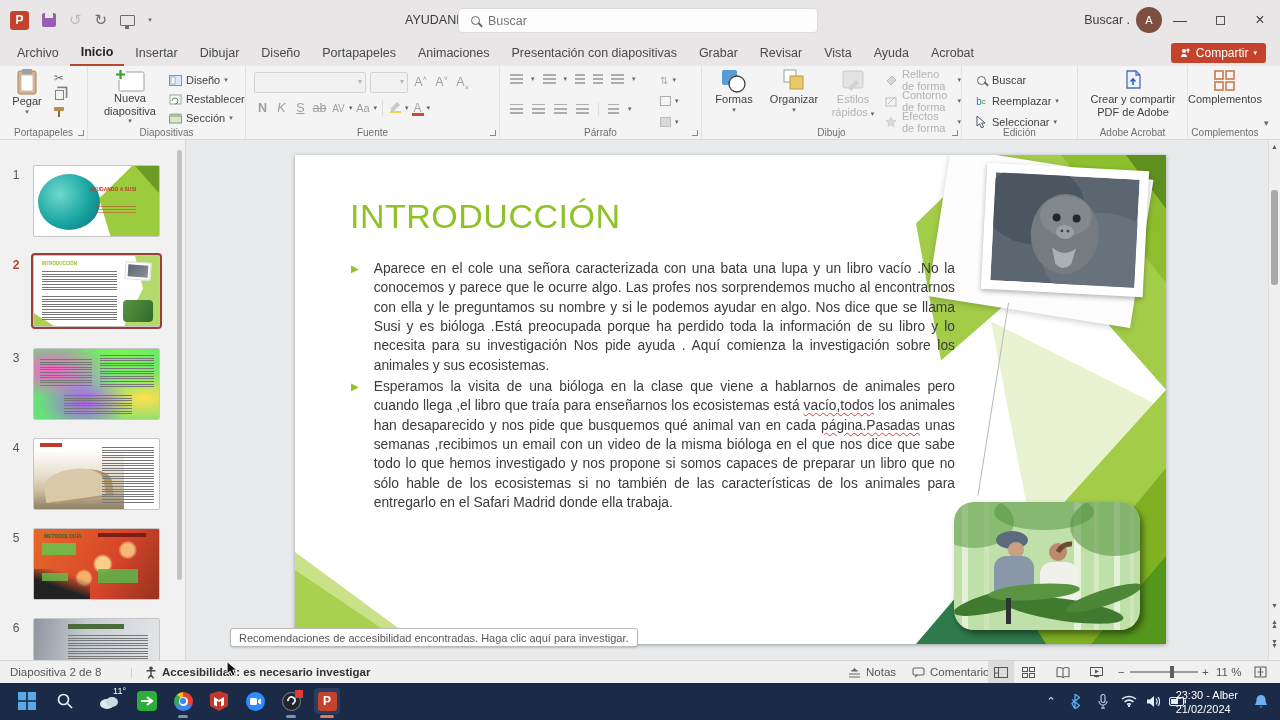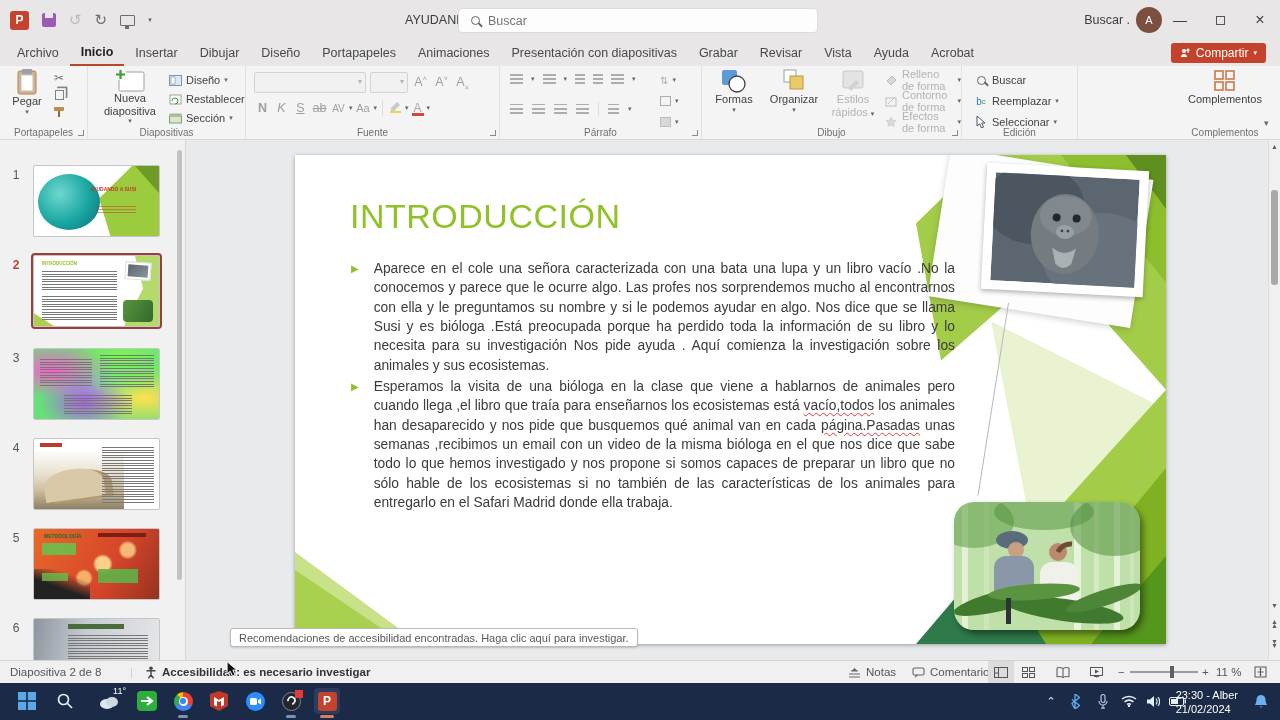--- a/index.html
+++ b/index.html
@@ -352,20 +352,32 @@
                 <path d="M1 0l0 10 2.6-2.2L5.5 12l2-1-1.8-4H9z" fill="#fff" stroke="#4a5560"></path>
               </svg>
             </span>
             <span>Seleccionar</span>
             <span class="caret">▾</span>
           </div>
       </div>
       <div class="glabel">Edición</div>
     </div>
 
+    <div class="group" style="left:1078px;width:110px;">
+      <div class="bigbtn" style="left:8px;width:94px;">
+        <svg width="24" height="24" viewBox="0 0 24 24">
+            <path d="M6 2h9l4 4v13H6z" fill="#eef3fa" stroke="#4a6fb5" stroke-width="1.3"></path>
+            <path d="M15 2v4h4" fill="none" stroke="#4a6fb5" stroke-width="1.3"></path>
+            <path d="M12 16v-6M9.5 12.5L12 10l2.5 2.5" stroke="#2f66c4" stroke-width="1.6" fill="none"></path>
+          </svg>
+        <span>Crear y compartir</span>
+        <span>PDF de Adobe</span>
+      </div>
+      <div class="glabel">Adobe Acrobat</div>
+    </div>
 
     <div class="group" style="left:1188px;width:74px;border-right:none;">
       <div class="bigbtn" style="left:0px;width:74px;">
         <svg width="24" height="24" viewBox="0 0 24 24">
             <rect x="2" y="2" width="8" height="8" fill="none" stroke="#c87a4a" stroke-width="1.6"></rect>
             <rect x="13" y="2" width="8" height="8" fill="none" stroke="#c87a4a" stroke-width="1.6"></rect>
             <rect x="2" y="13" width="8" height="8" fill="none" stroke="#c87a4a" stroke-width="1.6"></rect>
             <rect x="13" y="13" width="8" height="8" fill="none" stroke="#c87a4a" stroke-width="1.6"></rect>
           </svg>
         <span>Complementos</span>

